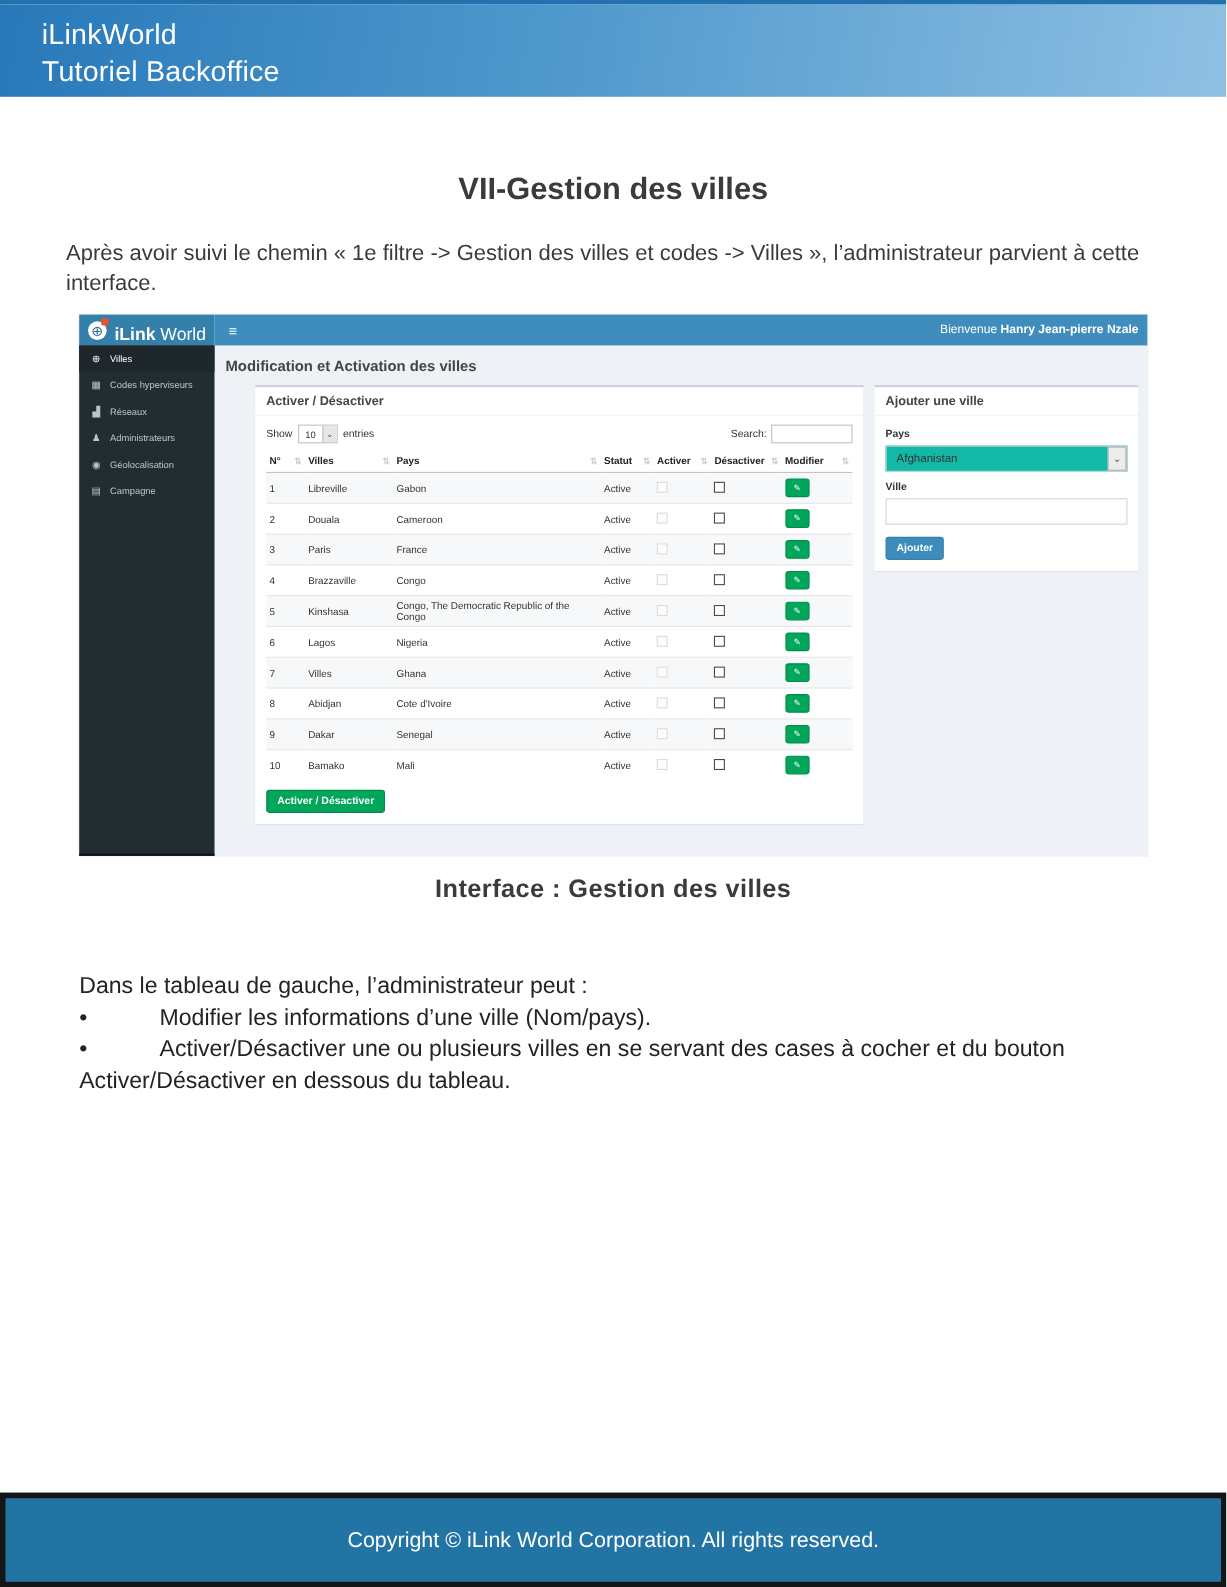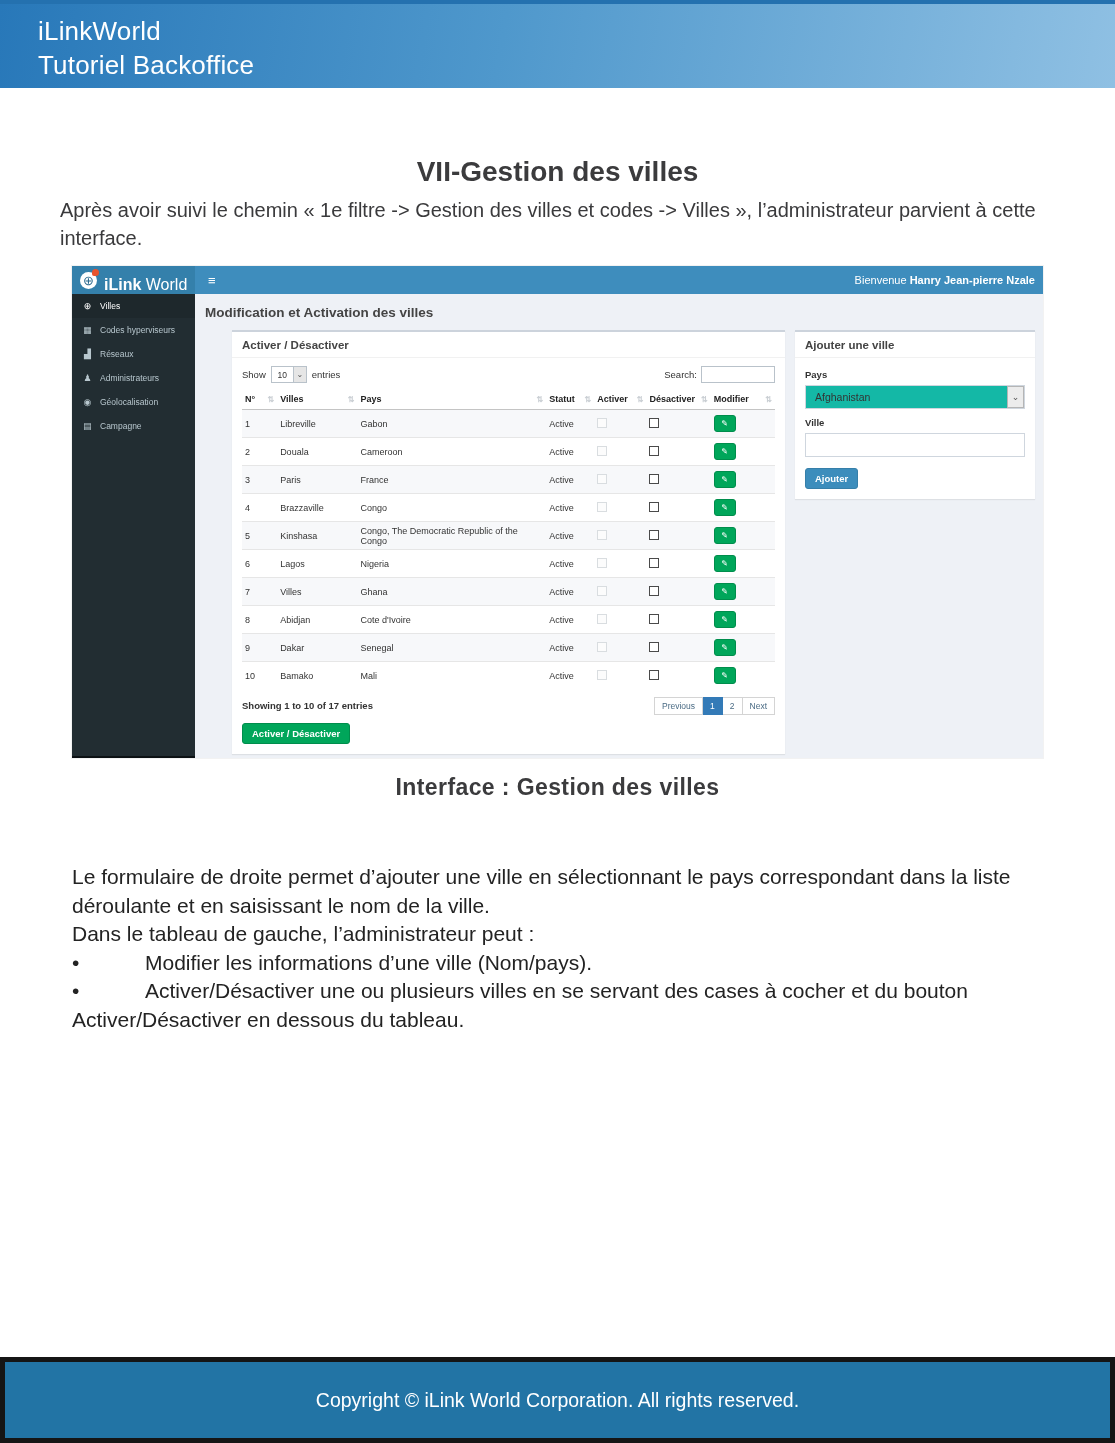--- a/index.html
+++ b/index.html
@@ -8,21 +8,21 @@
   .page { position:relative; width:1115px; height:1443px; margin:0 auto; background:#fff; overflow:hidden; }
 
   
   .banner { height:88px; border-top:4px solid #2471af;
     background:linear-gradient(100deg,#2878b9 0%,#4f98cc 45%,#8fc0e3 100%);
     color:#fff; padding:10px 0 0 38px; }
   .banner .l1, .banner .l2 { font-size:26px; line-height:34px; font-weight:500; letter-spacing:.2px; }
 
   
   .doc-title { margin-top:68px; text-align:center; font-size:28px; font-weight:bold; color:#3b3b3d; }
-  .doc-intro { margin:8px 40px 0 60px; font-size:20px; line-height:28px; color:#3a3a3c; max-width:995px; }
+  .doc-intro { margin:28px 40px 0 60px; font-size:20px; line-height:28px; color:#3a3a3c; max-width:995px; }
 
   
   .shot { position:relative; margin:14px 0 0 72px; width:971px; height:492px; background:#eef1f6;
           box-shadow:0 0 0 1px rgba(0,0,0,.05); font-family:"Liberation Sans", sans-serif; }
   .shot-logo { position:absolute; left:0; top:0; width:123px; height:28px; background:#3480ab;
                display:flex; align-items:center; gap:7px; padding-left:8px; color:#fff; }
   .logo-icon { position:relative; width:17px; height:17px; border-radius:50%; background:#fff; color:#2c6a8f;
                display:flex; align-items:center; justify-content:center; font-size:13px; line-height:1; }
   .logo-pin { position:absolute; top:-3px; right:-2px; width:7px; height:7px; border-radius:50% 50% 50% 2px; background:#e8542e; }
   .logo-text { font-size:16px;margin-top:10px; }
@@ -355,29 +355,20 @@
                   <td><span class="cb cb-dark"></span></td>
                   <td>
                       <span class="btn-edit">
                         <span>✎</span>
                       </span>
                     </td>
                 </tr>
               </tbody>
             </table>
 
-            <div class="table-footer">
-              <span class="info">Showing 1 to 10 of 17 entries</span>
-              <span class="pager">
-                <span class="pg">Previous</span>
-                <span class="pg active">1</span>
-                <span class="pg">2</span>
-                <span class="pg">Next</span>
-              </span>
-            </div>
             <span class="btn-green">Activer / Désactiver</span>
           </div>
         </div>
 
         <div class="box box-right">
           <div class="box-header">Ajouter une ville</div>
           <div class="box-body">
             <label class="form-label">Pays</label>
             <div class="big-select">
               <span class="val">Afghanistan</span>
@@ -388,21 +379,20 @@
             <span class="btn-blue">Ajouter</span>
           </div>
         </div>
       </div>
     </div>
   </div>
 
   <div class="caption">Interface : Gestion des villes</div>
 
   <div class="body-text">
-    <p>Le formulaire de droite permet d’ajouter une ville en sélectionnant le pays correspondant dans la liste déroulante et en saisissant le nom de la ville.</p>
     <p>Dans le tableau de gauche, l’administrateur peut :</p>
     <p class="bullet-row"><span class="bullet">•</span><span>Modifier les informations d’une ville (Nom/pays).</span></p>
     <p class="bullet-row"><span class="bullet">•</span><span>Activer/Désactiver une ou plusieurs villes en se servant des cases à cocher et du bouton Activer/Désactiver en dessous du tableau.</span></p>
   </div>
 
   <div class="foot">
     <span>Copyright © iLink World Corporation. All rights reserved.</span>
   </div>
 </div>
 

